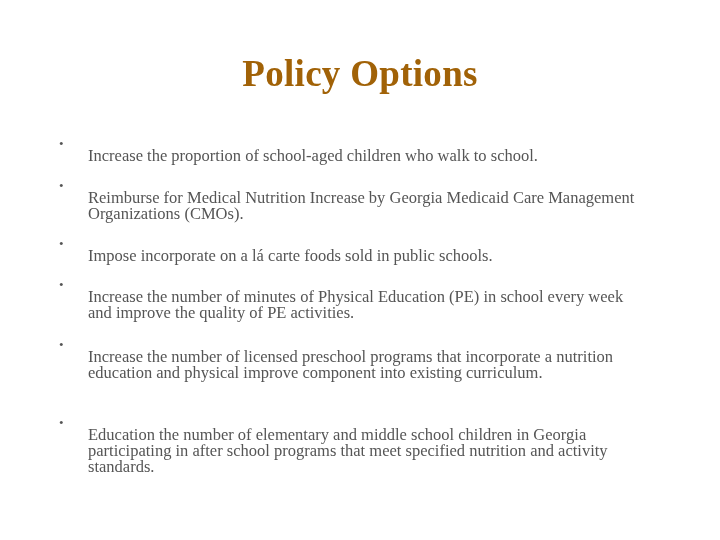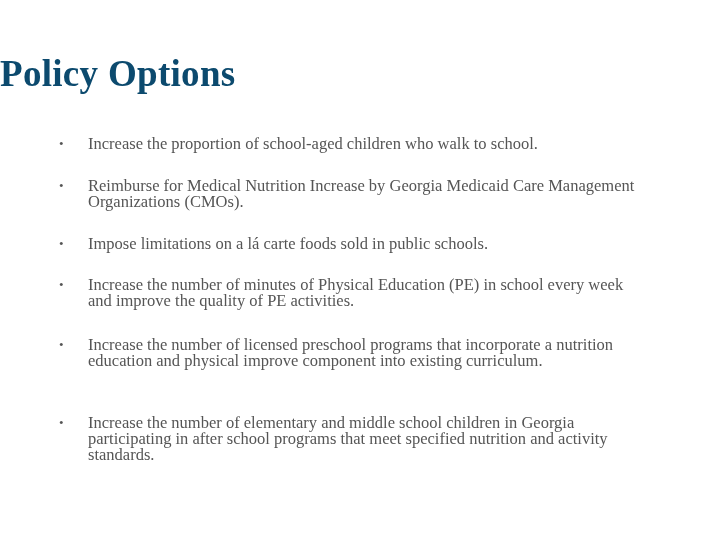--- a/index.html
+++ b/index.html
@@ -12,24 +12,24 @@
       height: 540px;
       position: relative;
       overflow: hidden;
       font-family: "Liberation Serif", "DejaVu Serif", serif;
     }
     .title {
       position: absolute;
       left: 0;
       top: 52px;
       width: 720px;
-      text-align: left;
+      text-align: center;
       font-size: 37px;
       font-weight: bold;
-      color: #0c4a6e;
+      color: #a16207;
       letter-spacing: 0.3px;
     }
     .list {
       position: absolute;
       left: 0;
       top: 0;
       width: 720px;
       margin: 0;
       padding: 0;
       list-style: none;
@@ -45,48 +45,48 @@
     .bullet {
       position: absolute;
       left: 59px;
       top: 0;
       font-size: 13px;
       color: #555555;
     }
     .text {
       position: absolute;
       left: 88px;
-      top: 0;
+      top: 12px;
       width: 560px;
       font-family: Liberation Serif, serif;
     }
   </style>
 </head>
 <body>
 
 <div class="title">Policy Options</div>
 
 <ul class="list">
   <li class="item" style="top:136px;">
     <span class="bullet">•</span>
     <span class="text">Increase the proportion of school-aged children who walk to school.</span>
   </li>
   <li class="item" style="top:178px;">
     <span class="bullet">•</span>
     <span class="text">Reimburse for Medical Nutrition Increase by Georgia Medicaid Care Management Organizations (CMOs).</span>
   </li>
   <li class="item" style="top:236px;">
     <span class="bullet">•</span>
-    <span class="text">Impose limitations on a lá carte foods sold in public schools.</span>
+    <span class="text">Impose incorporate on a lá carte foods sold in public schools.</span>
   </li>
   <li class="item" style="top:277px;">
     <span class="bullet">•</span>
     <span class="text">Increase the number of minutes of Physical Education (PE) in school every week and improve the quality of PE activities.</span>
   </li>
   <li class="item" style="top:337px;">
     <span class="bullet">•</span>
     <span class="text">Increase the number of licensed preschool programs that incorporate a nutrition education and physical improve component into existing curriculum.</span>
   </li>
   <li class="item" style="top:415px;">
     <span class="bullet">•</span>
-    <span class="text">Increase the number of elementary and middle school children in Georgia participating in after school programs that meet specified nutrition and activity standards.</span>
+    <span class="text">Education the number of elementary and middle school children in Georgia participating in after school programs that meet specified nutrition and activity standards.</span>
   </li>
 </ul>
 
 </body></html>

